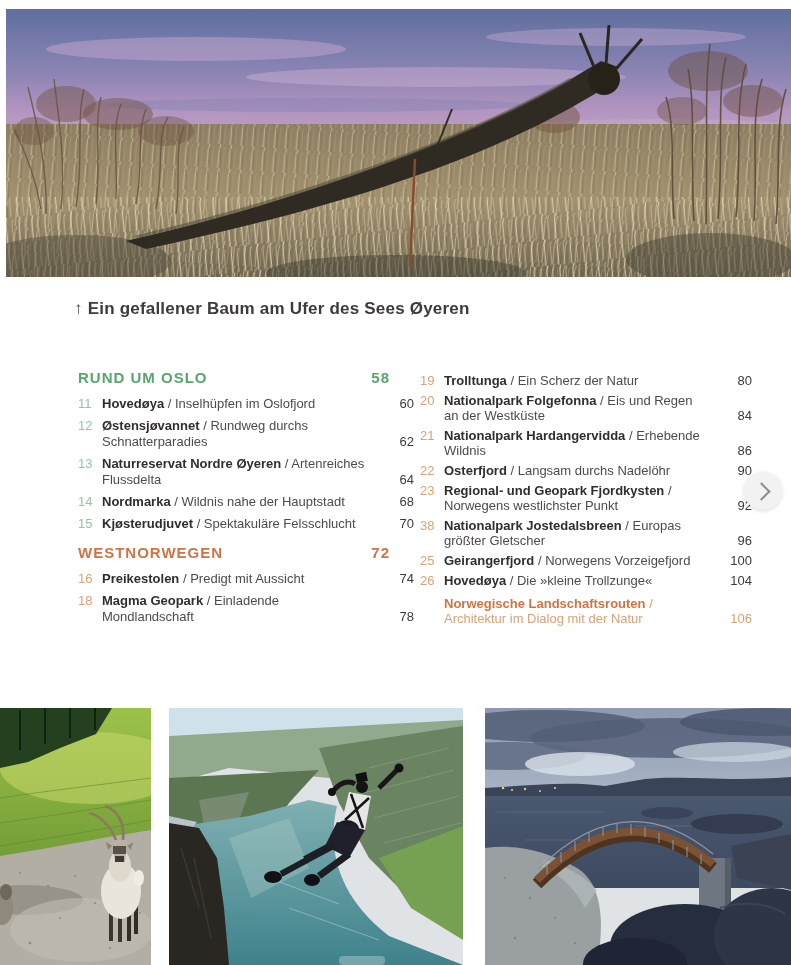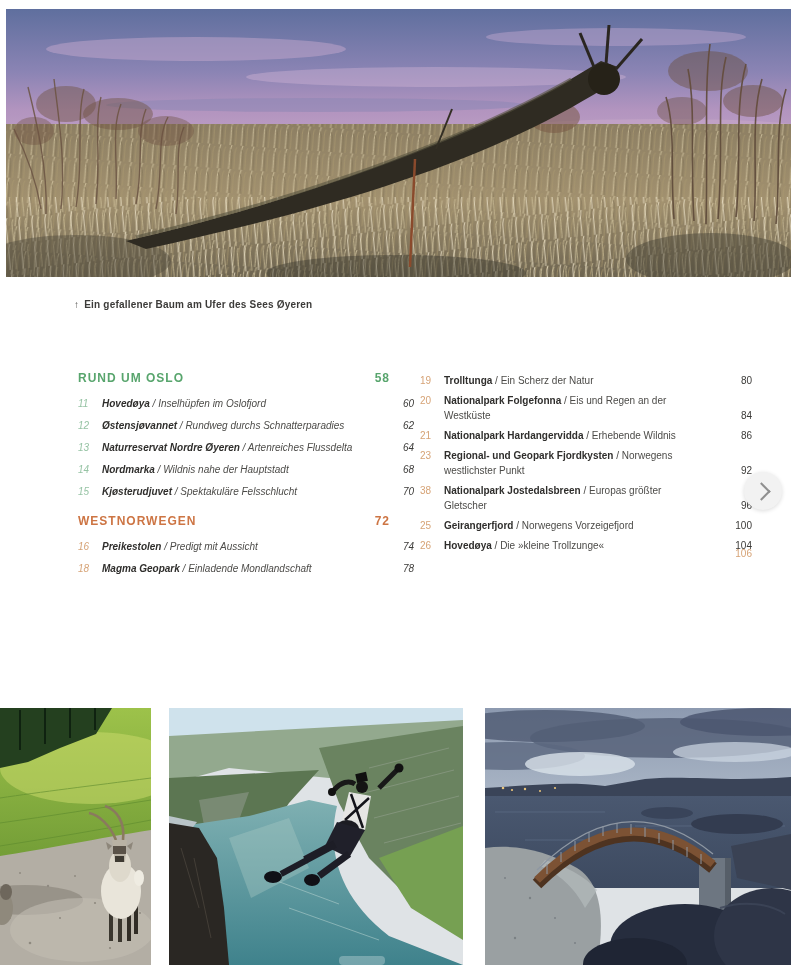--- a/index.html
+++ b/index.html
@@ -6,38 +6,38 @@
   body{width:791px;height:965px;position:relative;overflow:hidden;
        font-family:"Liberation Sans", sans-serif;-webkit-font-smoothing:antialiased;}
 
   .photo{position:absolute;overflow:hidden;background:#dfe3e6;}
   .photo svg{display:block;width:100%;height:100%;}
   #photo-top{left:6px;top:9px;width:785px;height:268px;}
   #photo-goat{left:0;top:708px;width:151px;height:257px;}
   #photo-jumper{left:169px;top:708px;width:294px;height:257px;}
   #photo-bridge{left:485px;top:708px;width:306px;height:257px;}
 
-  #caption{position:absolute;left:74px;top:299px;font-size:10px;font-weight:bold;
+  #caption{position:absolute;left:74px;top:299px;font-size:17px;font-weight:bold;
            color:#3c3b39;letter-spacing:.2px;}
   #caption .cap-arrow{font-weight:normal;color:#4a4947;margin-right:5px;}
 
   
   .toc-col{position:absolute;}
   #toc-left{left:78px;top:370px;width:312px;}
   #toc-right{left:420px;top:373px;width:306px;}
 
   .toc-heading{display:flex;justify-content:space-between;font-weight:bold;
-               font-size:12px;letter-spacing:1px;height:16px;line-height:16px;
+               font-size:15px;letter-spacing:1px;height:16px;line-height:16px;
                margin-bottom:10px;align-items:center;}
   .toc-heading.mt{margin-top:13px;}
   .toc-heading.green{color:var(--green);}
   .toc-heading.orange{color:var(--orange);}
 
-  .toc-row{position:relative;font-size:10px;color:#4c4b48;cursor:pointer;}
-  #toc-left  .toc-row{line-height:16px;margin-bottom:6px;padding-left:24px;padding-right:24px;font-style:italic;}
+  .toc-row{position:relative;font-size:13px;color:#4c4b48;cursor:pointer;}
+  #toc-left  .toc-row{line-height:16px;margin-bottom:6px;padding-left:24px;padding-right:24px;}
   #toc-right .toc-row{line-height:15px;margin-bottom:5px;padding-left:24px;padding-right:26px;}
   .toc-row .num{position:absolute;left:0;top:0;font-weight:normal;}
   .num.green{color:var(--green-light);}
   .num.orange{color:var(--orange-light);}
   .toc-row .t{font-weight:bold;color:#2f2e2c;}
   .toc-row .pg{position:absolute;right:-26px;bottom:0;color:#3b3a38;}
   #toc-left .toc-row .pg{right:-24px;}
   .toc-row.special{margin-top:8px;}
   .toc-row.special .t{color:var(--orange);}
   .toc-row.special .sep,.toc-row.special .d{color:var(--orange-light);}
@@ -158,25 +158,26 @@
       <span class="hl">WESTNORWEGEN</span>
       <span class="hp">72</span>
     </div>
     <div class="toc-row"><span class="num orange">16</span><span class="txt"><span class="t">Preikestolen</span><span class="sep"> / </span><span class="d">Predigt mit Aussicht</span></span><span class="pg">74</span></div>
     <div class="toc-row"><span class="num orange">18</span><span class="txt"><span class="t">Magma Geopark</span><span class="sep"> / </span><span class="d">Einladende Mondlandschaft</span></span><span class="pg">78</span></div>
   </div>
 <div class="toc-col" id="toc-right">
     <div class="toc-row"><span class="num orange">19</span><span class="txt"><span class="t">Trolltunga</span><span class="sep"> / </span><span class="d">Ein Scherz der Natur</span></span><span class="pg">80</span></div>
     <div class="toc-row"><span class="num orange">20</span><span class="txt"><span class="t">Nationalpark Folgefonna</span><span class="sep"> / </span><span class="d">Eis und Regen an der Westküste</span></span><span class="pg">84</span></div>
     <div class="toc-row"><span class="num orange">21</span><span class="txt"><span class="t">Nationalpark Hardangervidda</span><span class="sep"> / </span><span class="d">Erhebende Wildnis</span></span><span class="pg">86</span></div>
+    <div class="toc-row"><span class="num orange">22</span><span class="txt"><span class="t">Osterfjord</span><span class="sep"> / </span><span class="d">Langsam durchs Nadelöhr</span></span><span class="pg">90</span></div>
     <div class="toc-row"><span class="num orange">23</span><span class="txt"><span class="t">Regional- und Geopark Fjordkysten</span><span class="sep"> / </span><span class="d">Norwegens westlichster Punkt</span></span><span class="pg">92</span></div>
     <div class="toc-row"><span class="num orange">38</span><span class="txt"><span class="t">Nationalpark Jostedalsbreen</span><span class="sep"> / </span><span class="d">Europas größter Gletscher</span></span><span class="pg">96</span></div>
     <div class="toc-row"><span class="num orange">25</span><span class="txt"><span class="t">Geirangerfjord</span><span class="sep"> / </span><span class="d">Norwegens Vorzeigefjord</span></span><span class="pg">100</span></div>
     <div class="toc-row"><span class="num orange">26</span><span class="txt"><span class="t">Hovedøya</span><span class="sep"> / </span><span class="d">Die »kleine Trollzunge«</span></span><span class="pg">104</span></div>
-    <div class="toc-row special"><span class="pg">106</span></div>
+    <div class="toc-row special"><span class="txt"><span class="t">Norwegische Landschaftsrouten</span><span class="sep"> / </span><span class="d">Architektur im Dialog mit der Natur</span></span><span class="pg">106</span></div>
   </div>
 
 <div id="next-btn">
   <span class="chev"></span>
 </div>
 
 <div class="photo" id="photo-goat">
   <svg viewBox="0 0 151 257" preserveAspectRatio="none">
     <defs>
       <linearGradient id="meadow" x1="0" y1="0" x2="0" y2="1">

